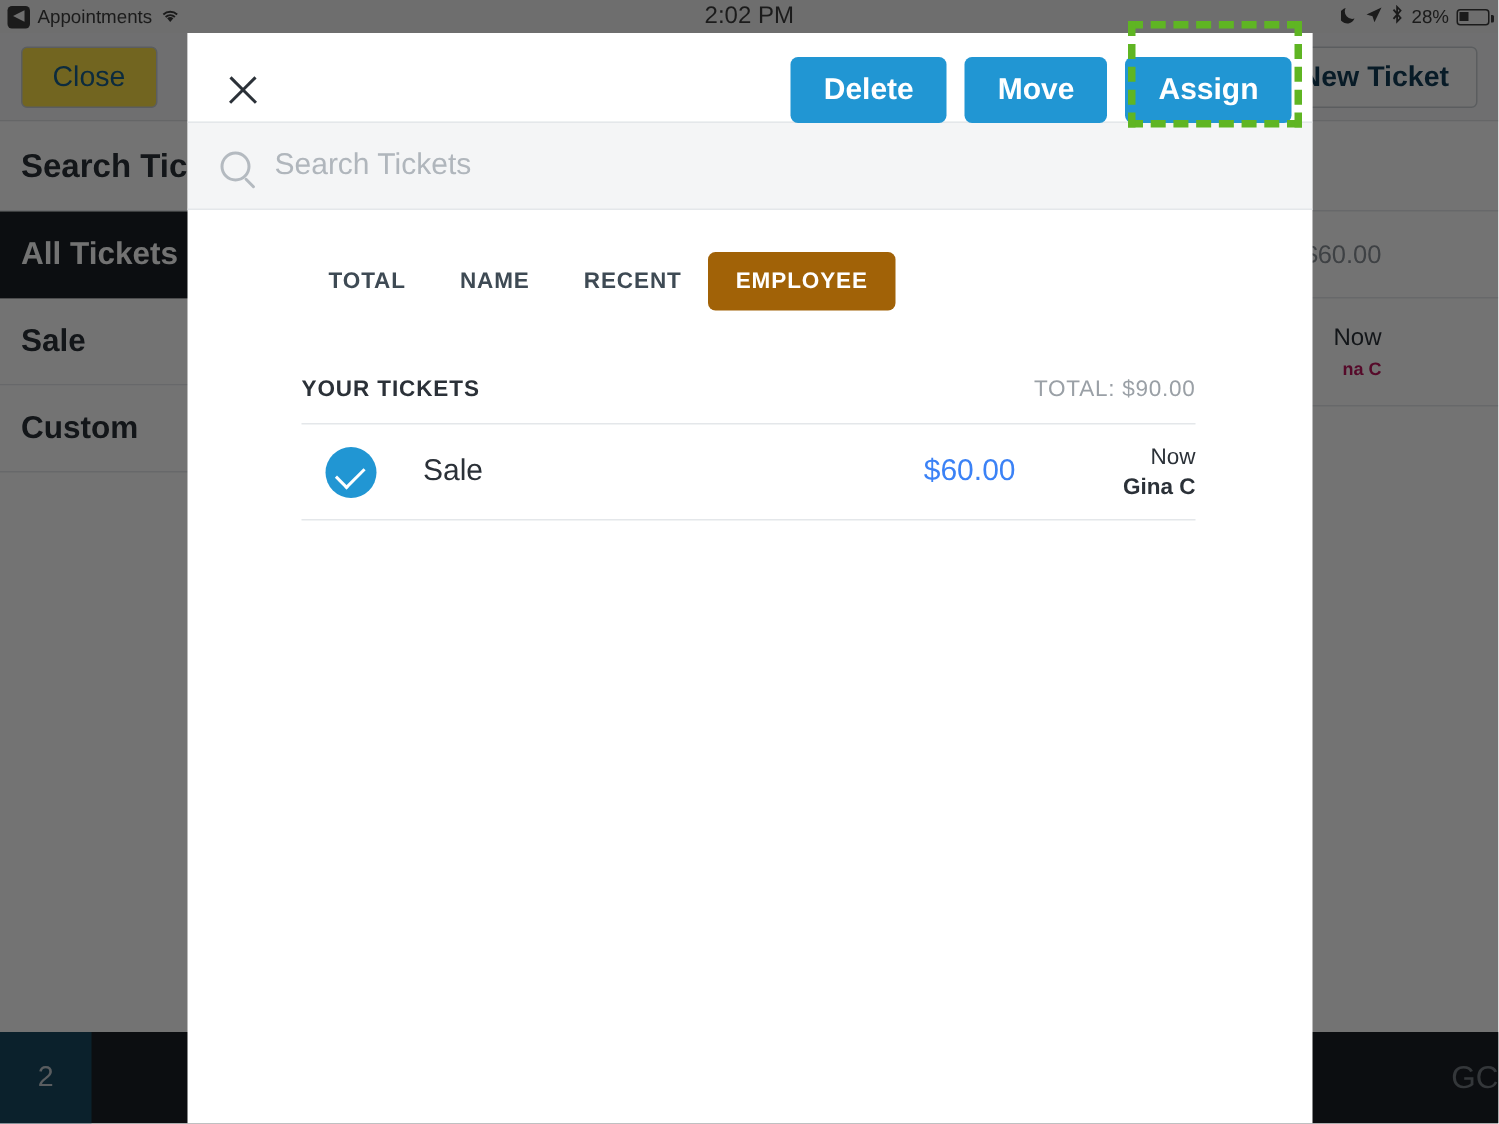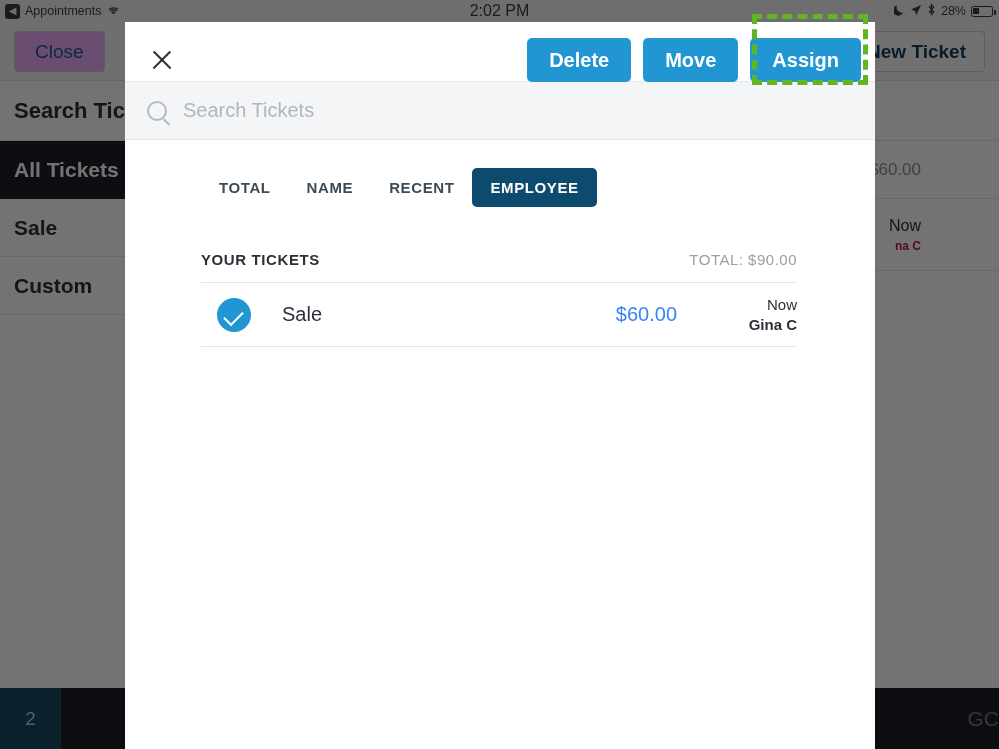--- a/index.html
+++ b/index.html
@@ -43,21 +43,21 @@
   }
   .sb-batt i { position: absolute; left: 1.2px; top: 1.2px; bottom: 1.2px; width: 28%; background: #1b1b1b; display: block; }
 
   .bg-topbar {
     position: absolute; left: 0; top: 22px; width: 999px; height: 59px;
     background: #f6f7f8; border-bottom: 1px solid #dfe2e5;
     display: flex; align-items: center; justify-content: space-between;
     padding: 0 14px;
   }
   .bg-close-btn {
-    border: 1px solid #c9ced3; border-radius: 4px; background: #f0abfc;
+    border: 1px solid #c9ced3; border-radius: 4px; background: #fde047;
     color: #1c6089; font-size: 19px; padding: 10px 20px; line-height: 1;
   }
   .bg-newticket-btn {
     border: 1px solid #c9ced3; border-radius: 4px; background: #fafbfb;
     color: #123d57; font-size: 19px; font-weight: 700; padding: 10px 18px; line-height: 1;
   }
 
   .bg-searchrow {
     position: absolute; left: 0; top: 81px; width: 999px; height: 60px;
     background: #ffffff; border-bottom: 1px solid #e4e7ea;
@@ -148,21 +148,21 @@
 
   .modal-body { padding: 28px 78px 0 76px; }
 
   .sort-tabs { display: flex; align-items: center; gap: 0px; }
   .sort-tab {
     font-size: 15px; font-weight: 700; letter-spacing: 0.6px; color: #3e4a54;
     background: transparent; border: none; border-radius: 5px;
     padding: 12px 18px; cursor: pointer; line-height: 1;
     font-family: "Liberation Sans", sans-serif;
   }
-  .sort-tab.active { background: #0c4a6e; color: #ffffff; }
+  .sort-tab.active { background: #a16207; color: #ffffff; }
 
   .section-head {
     margin-top: 44px; display: flex; align-items: baseline; justify-content: space-between;
     padding-bottom: 14px; border-bottom: 1px solid #e4e7ea;
   }
   .section-title { font-size: 15px; font-weight: 700; letter-spacing: 0.6px; color: #2b3138; }
   .section-total { font-size: 15px; letter-spacing: 0.5px; color: #9aa0a6; }
 
   .ticket-row {
     display: flex; align-items: center; height: 64px;

